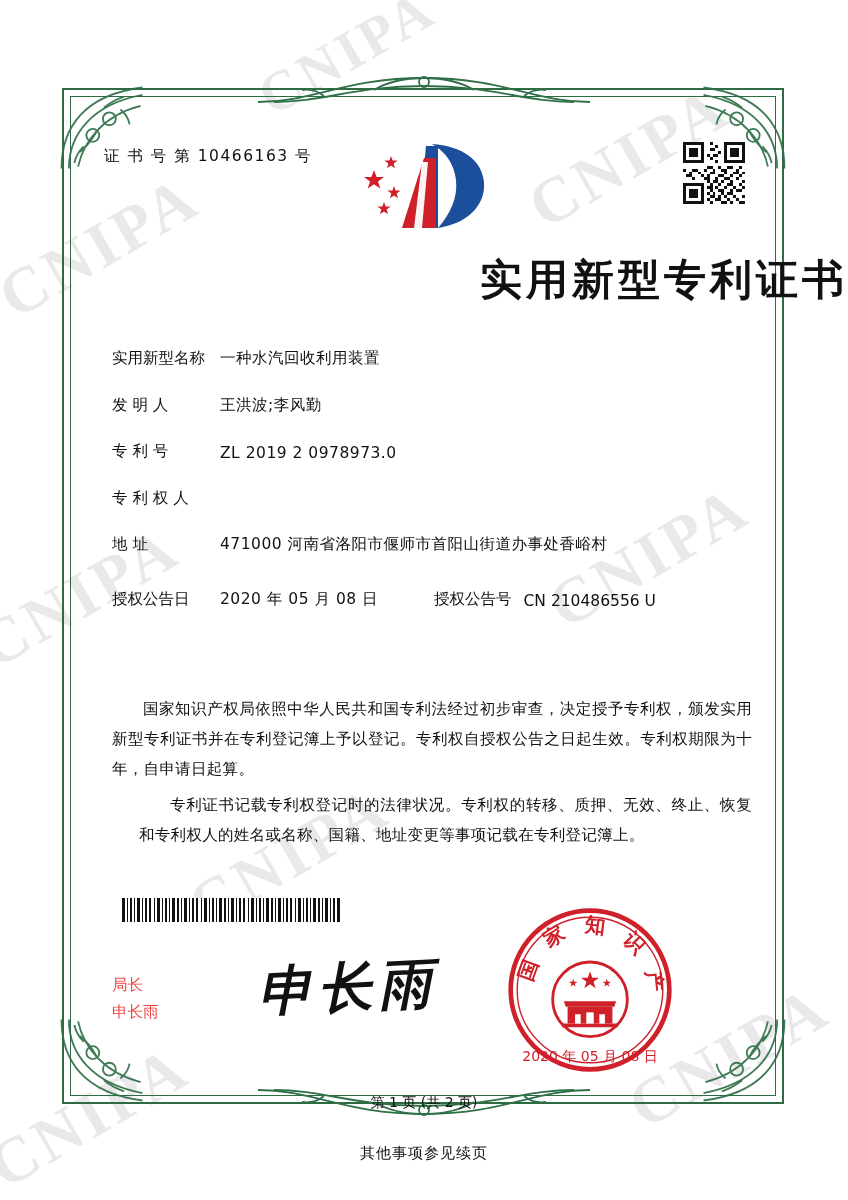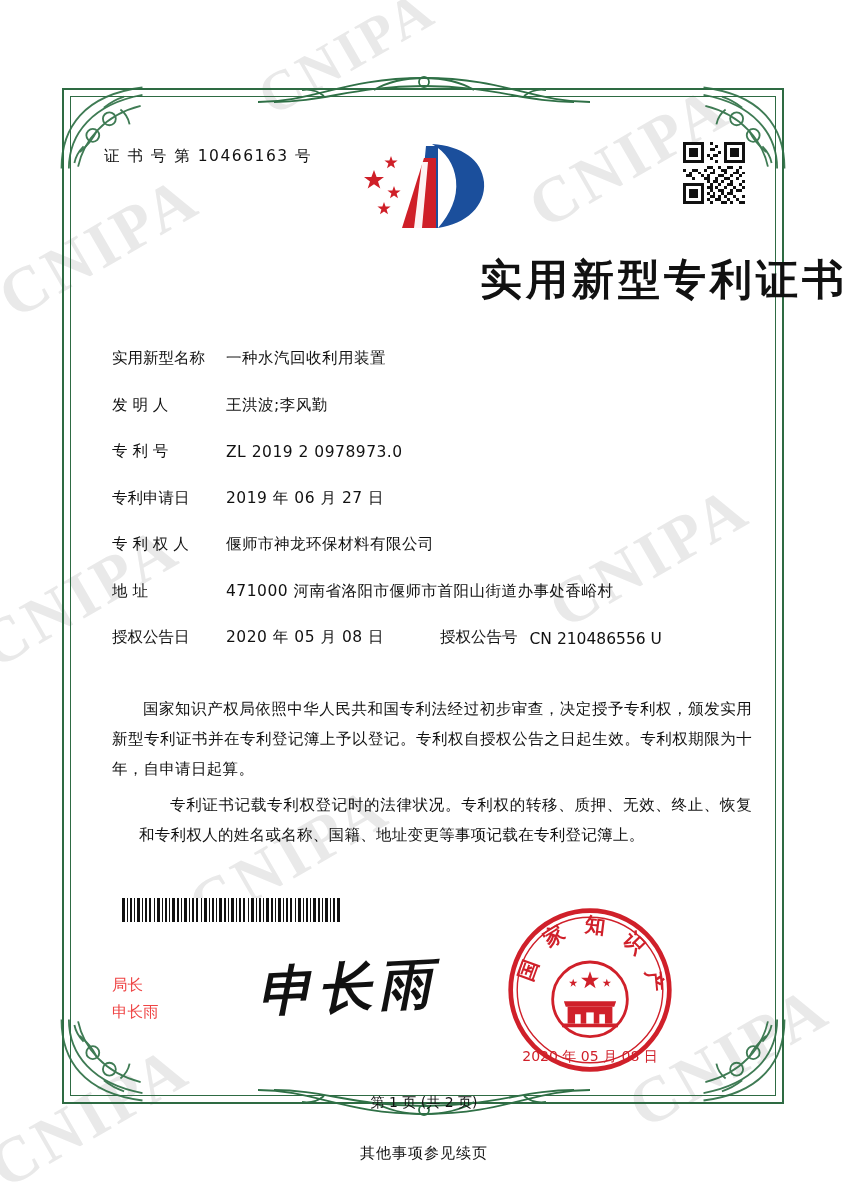--- a/index.html
+++ b/index.html
@@ -64,26 +64,26 @@
 
   .title{
     position:absolute;left:0;top:252px;width:848px;text-align:right;
     font-size:42px;font-weight:bold;letter-spacing:4px;color:#111;
     font-family:"DejaVu Sans","Liberation Sans",sans-serif;
   }
 
   
   .fields{position:absolute;left:112px;top:348px;width:640px;}
   .field{
-    display:flex;align-items:center;
+    display:flex;align-items:flex-end;
     font-size:15.5px;color:#111;margin-bottom:25.5px;
     font-family:"DejaVu Sans","Liberation Sans",sans-serif;
   }
   .f-label{width:108px;flex:none;letter-spacing:0px;}
-  .f-value{letter-spacing:.5px;margin-left:6px;}
+  .f-value{letter-spacing:.5px;}
 
   .row-announce{display:flex;align-items:flex-end;font-size:15.5px;
     font-family:"DejaVu Sans","Liberation Sans",sans-serif;color:#111;margin-bottom:25px;}
 
   
   .paras{position:absolute;left:112px;top:694px;width:640px;}
   .para{
     font-size:15.5px;line-height:30px;color:#111;text-indent:31px;
     text-align:justify;letter-spacing:.3px;
     font-family:"DejaVu Sans","Liberation Sans",sans-serif;
@@ -332,36 +332,31 @@
     </div>
     <div class="field">
       <span class="f-label">发    明    人</span>
       <span class="f-value">王洪波;李风勤</span>
     </div>
     <div class="field">
       <span class="f-label">专    利    号</span>
       <span class="f-value">ZL 2019 2 0978973.0</span>
     </div>
     <div class="field">
-      <span class="f-label">专利申请日</span>
-      <span class="f-value">2019 年 06 月 27 日</span>
-    </div>
-    <div class="field">
       <span class="f-label">专  利  权  人</span>
-      <span class="f-value">偃师市神龙环保材料有限公司</span>
     </div>
     <div class="field">
       <span class="f-label">地        址</span>
       <span class="f-value">471000 河南省洛阳市偃师市首阳山街道办事处香峪村</span>
     </div>
 
     <div class="row-announce">
       <span class="f-label">授权公告日</span>
       <span class="f-value">2020 年 05 月 08 日</span>
-      <span style="margin-left:56px;">授权公告号</span>
+      <span style="margin-left:56px;margin-top:8px;">授权公告号</span>
       <span style="margin-left:12px;">CN 210486556 U</span>
     </div>
   </div>
 
   <div class="paras">
     <div class="para">国家知识产权局依照中华人民共和国专利法经过初步审查，决定授予专利权，颁发实用新型专利证书并在专利登记簿上予以登记。专利权自授权公告之日起生效。专利权期限为十年，自申请日起算。</div>
     <div class="para" style="margin-top:6px;margin-left:27px;">专利证书记载专利权登记时的法律状况。专利权的转移、质押、无效、终止、恢复和专利权人的姓名或名称、国籍、地址变更等事项记载在专利登记簿上。</div>
   </div>
 
   <svg class="barcode" viewBox="0 0 218 24" shape-rendering="crispEdges">

